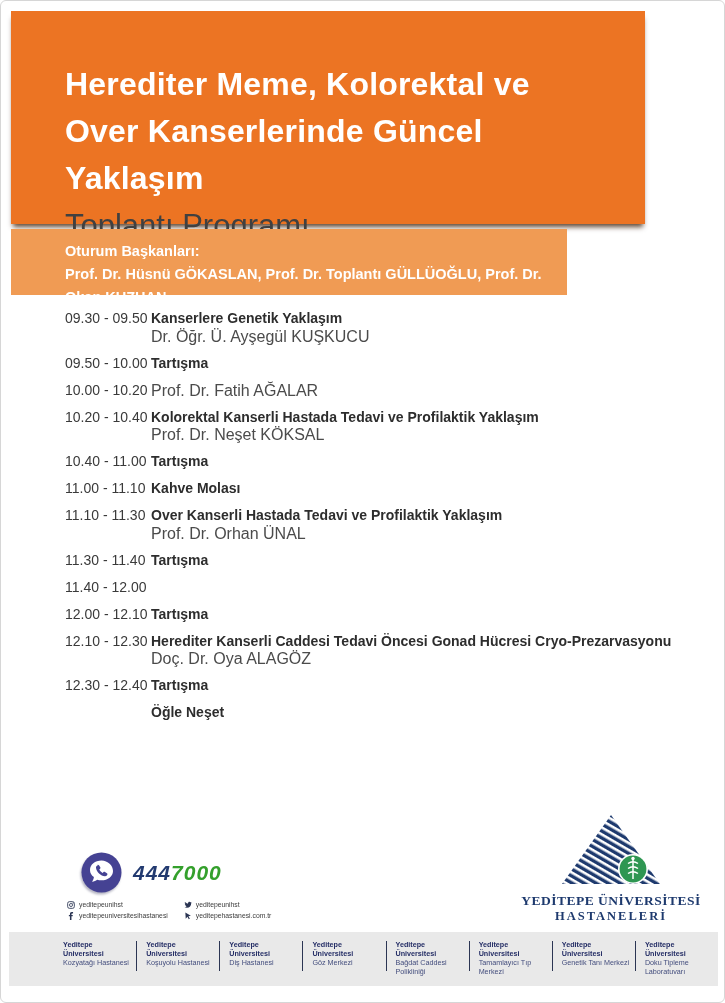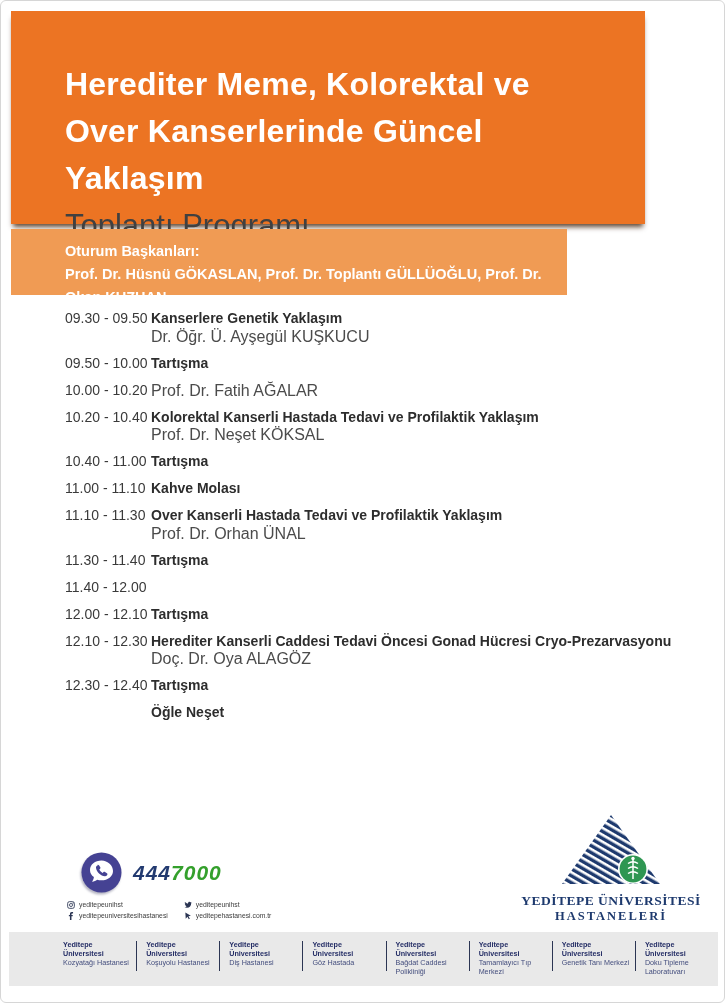--- a/index.html
+++ b/index.html
@@ -268,21 +268,21 @@
         <div class="bb-l2">Koşuyolu Hastanesi</div>
       </div>
 
       <div class="bb-item">
         <div class="bb-l1">Yeditepe Üniversitesi</div>
         <div class="bb-l2">Diş Hastanesi</div>
       </div>
 
       <div class="bb-item">
         <div class="bb-l1">Yeditepe Üniversitesi</div>
-        <div class="bb-l2">Göz Hastada</div>
+        <div class="bb-l2">Göz Merkezi</div>
       </div>
 
       <div class="bb-item">
         <div class="bb-l1">Yeditepe Üniversitesi</div>
         <div class="bb-l2">Bağdat Caddesi Polikliniği</div>
       </div>
 
       <div class="bb-item">
         <div class="bb-l1">Yeditepe Üniversitesi</div>
         <div class="bb-l2">Tamamlayıcı Tıp Merkezi</div>

